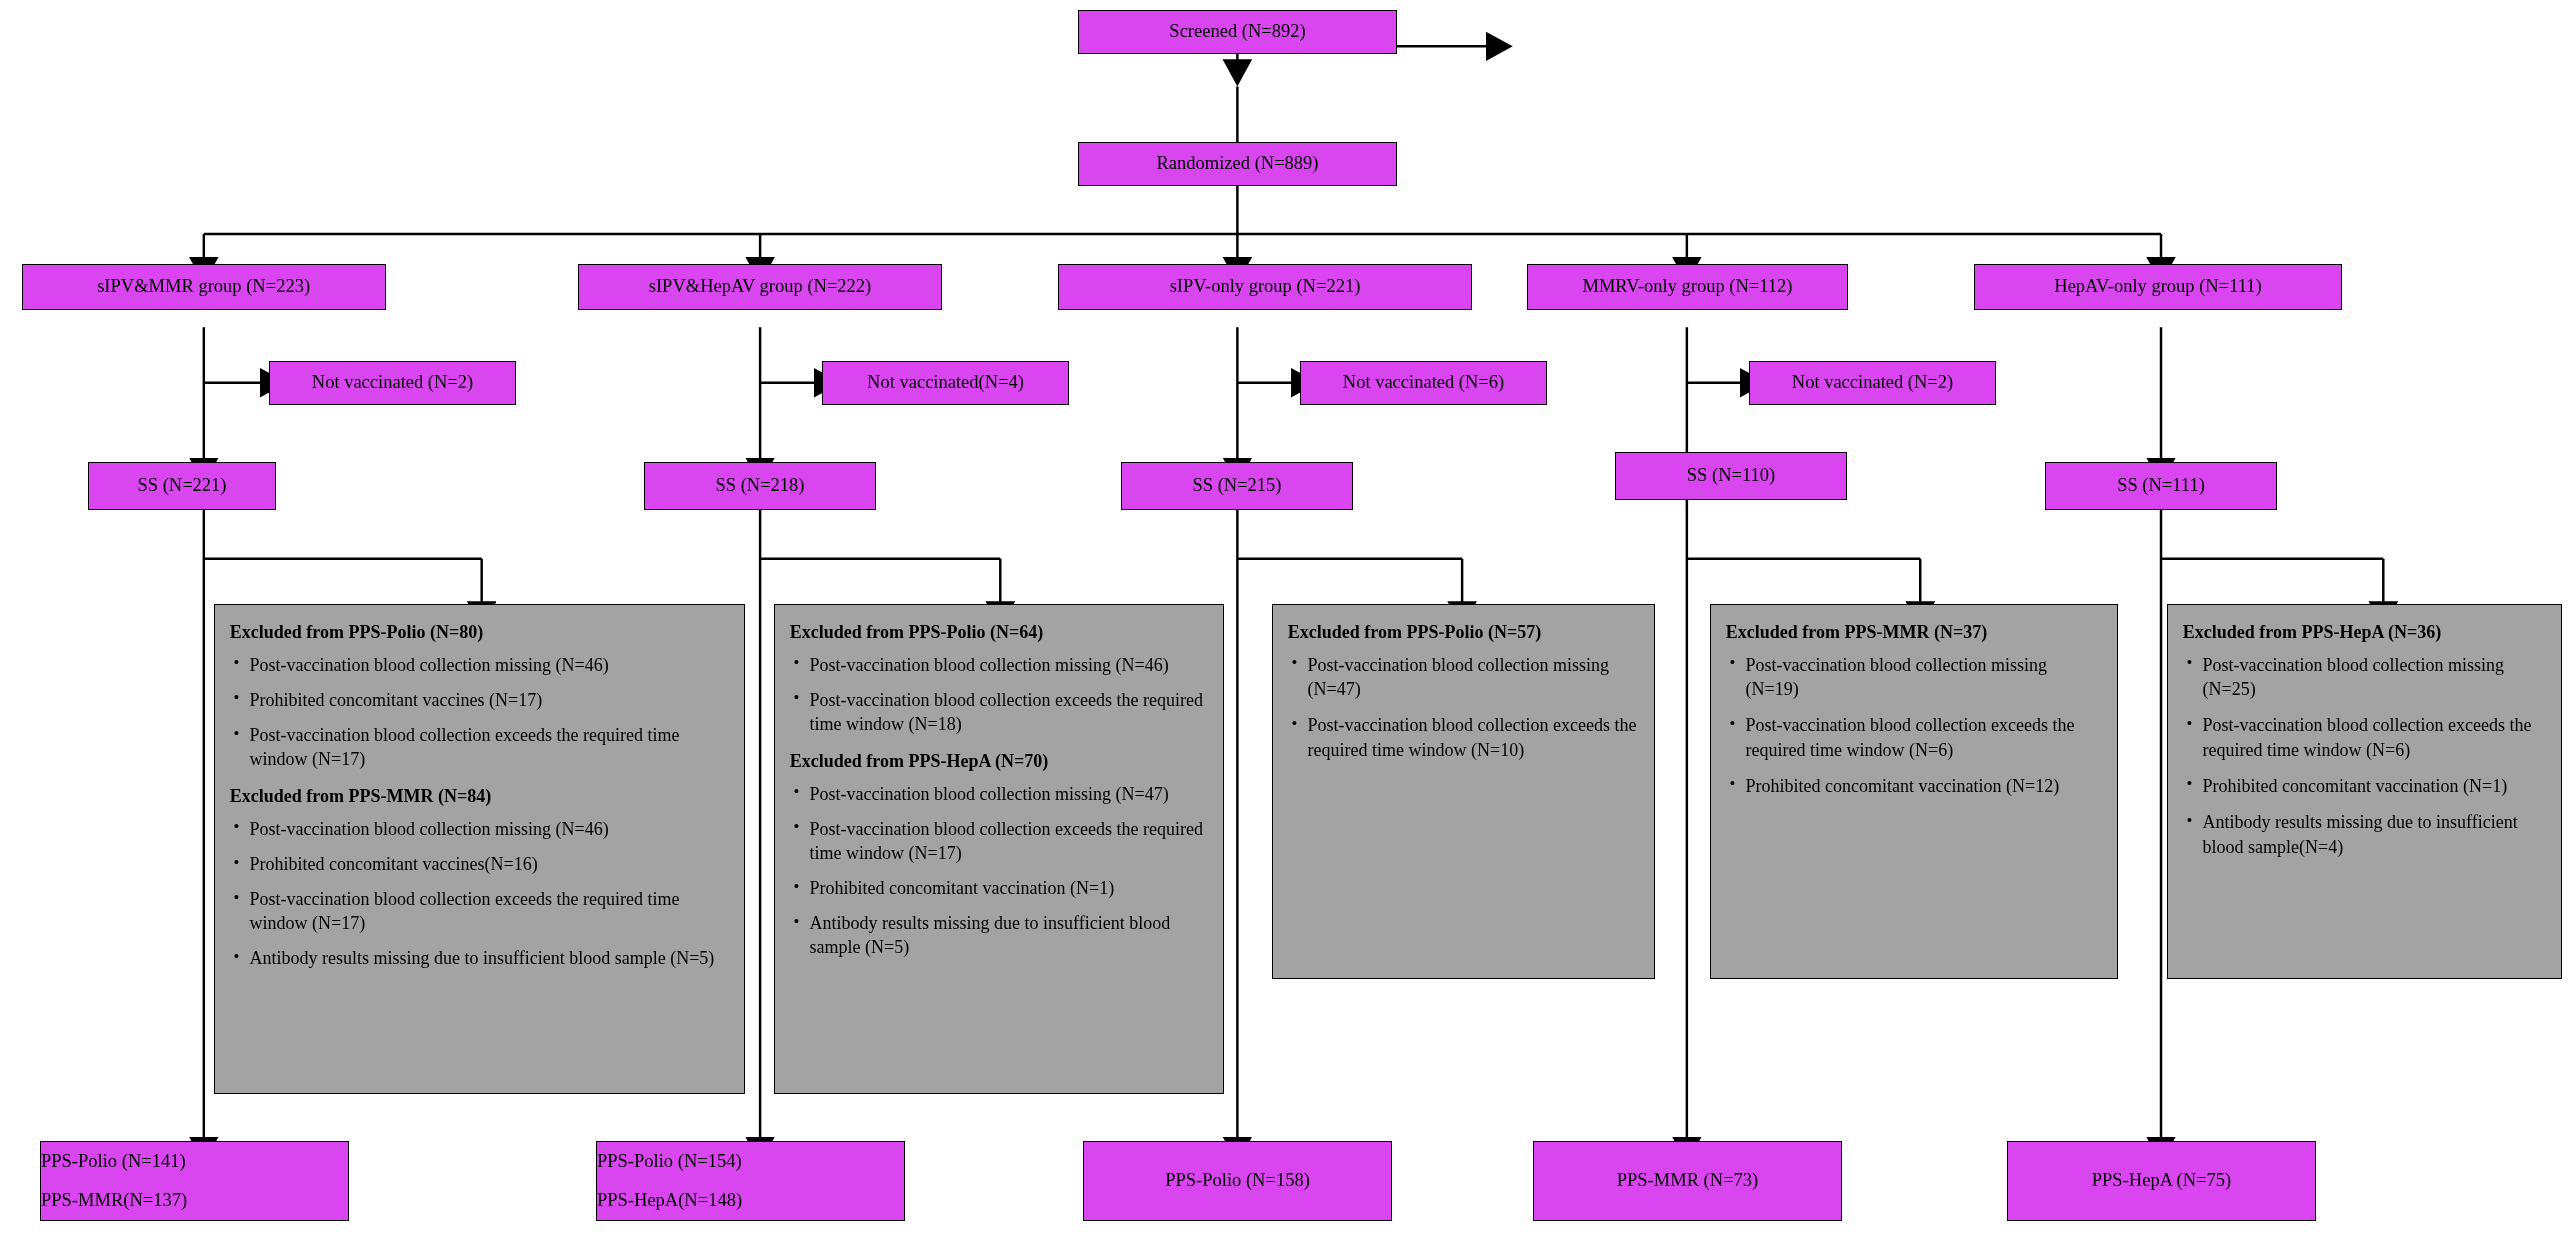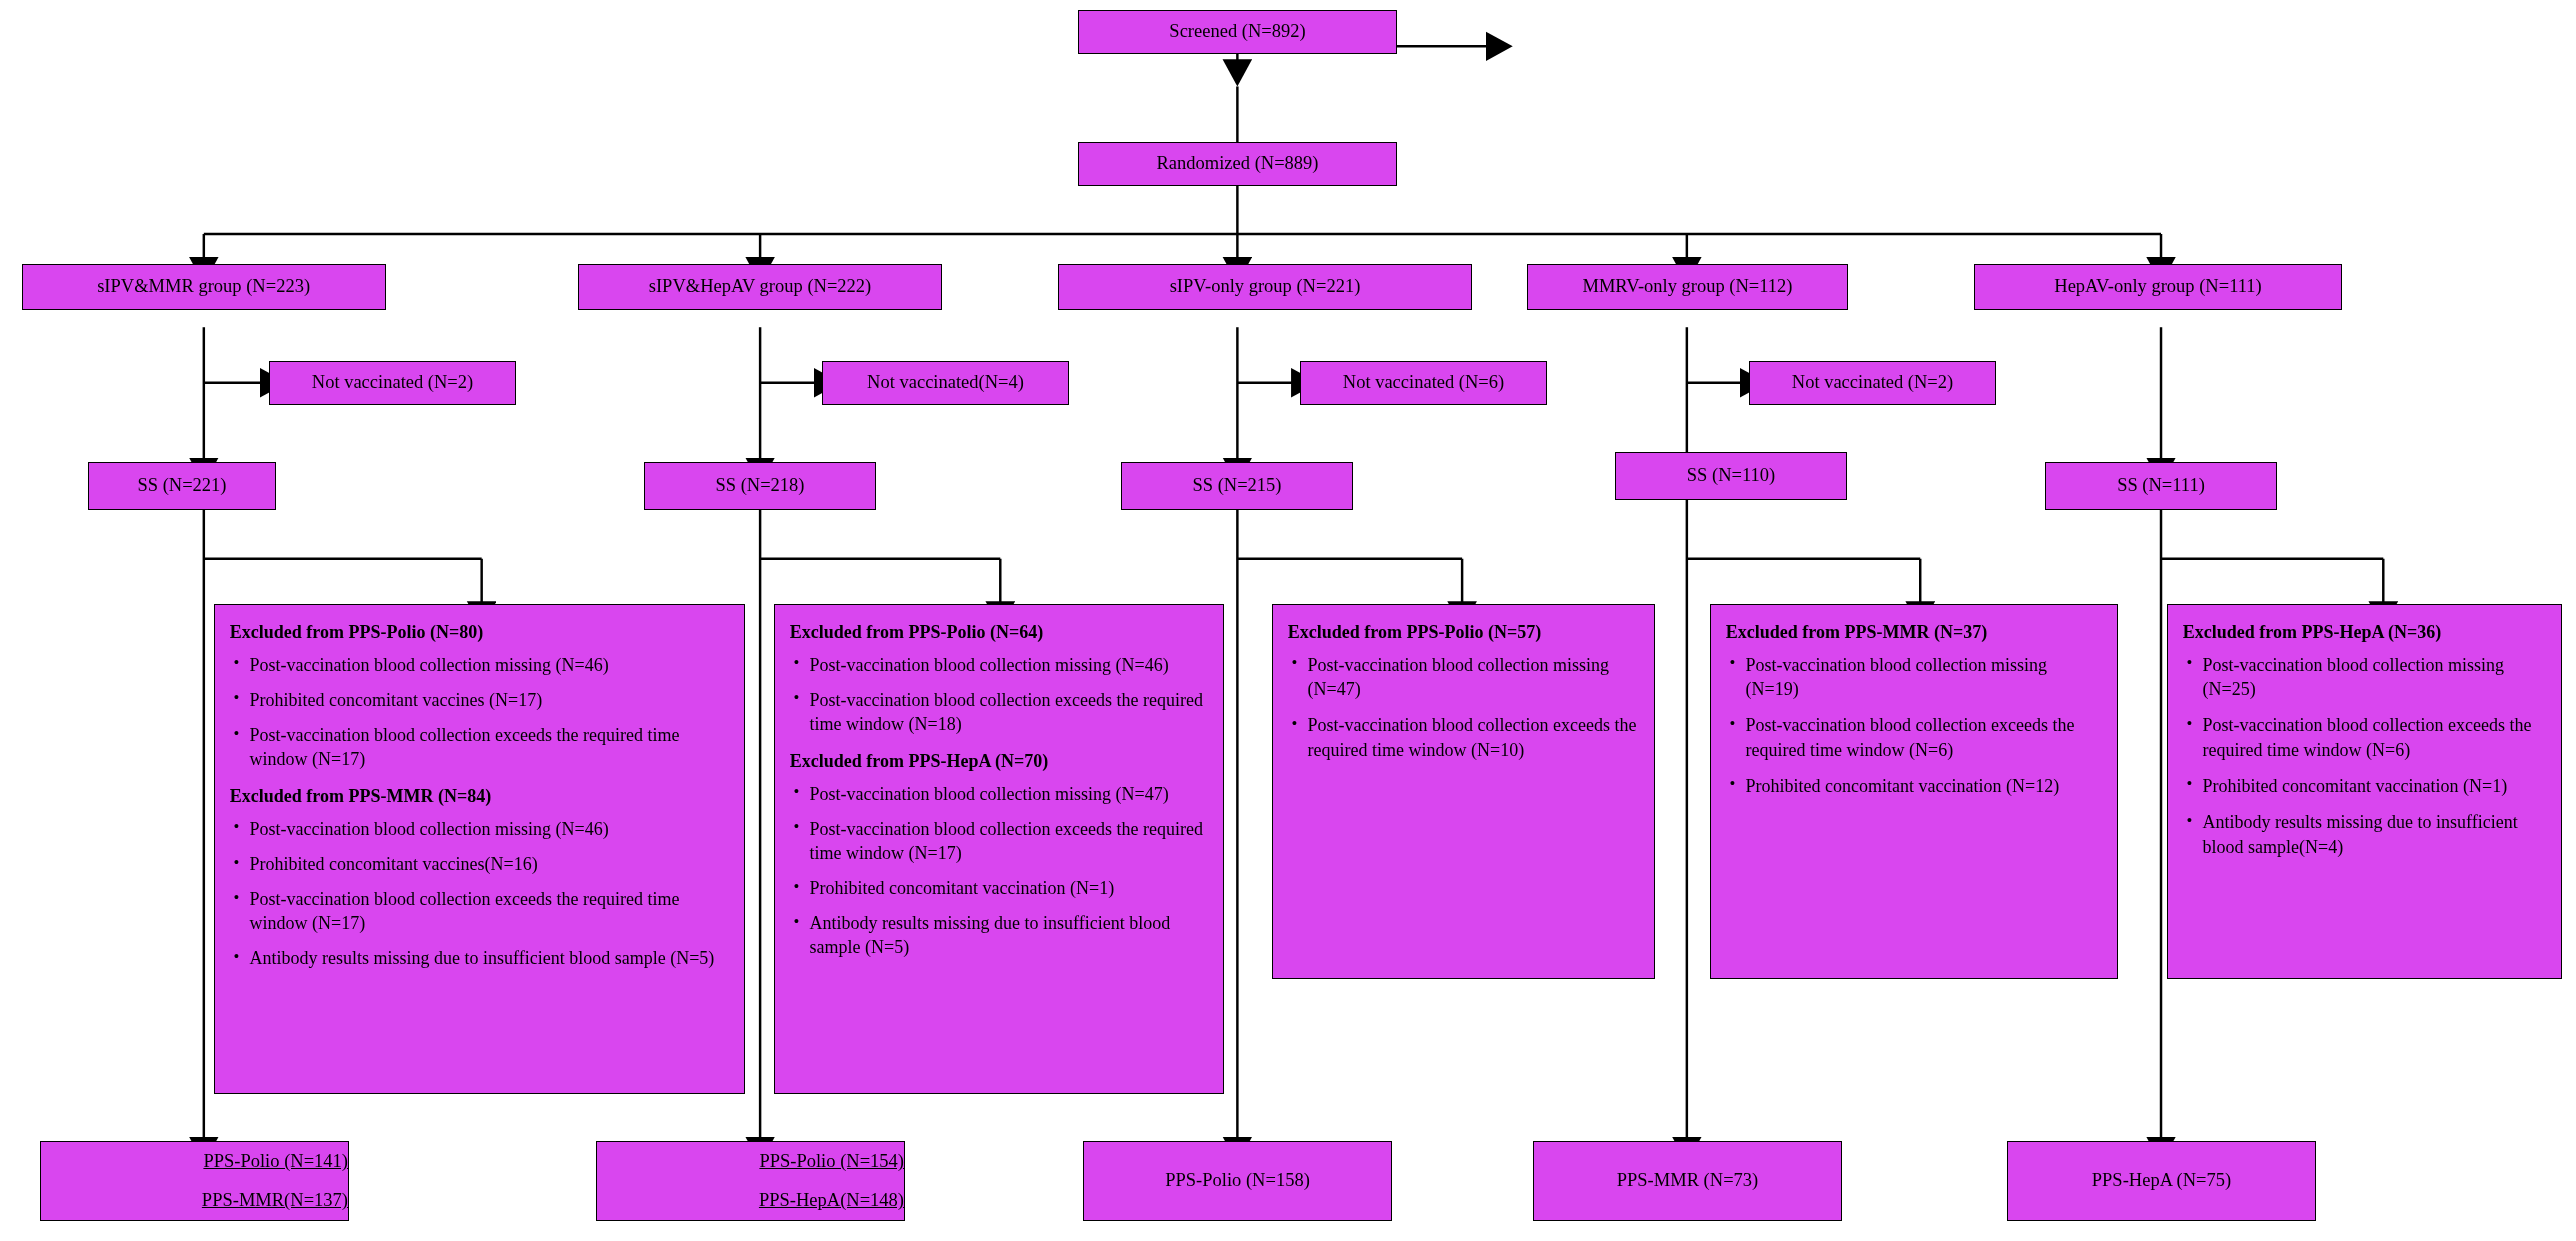--- a/index.html
+++ b/index.html
@@ -4,23 +4,23 @@
 <style>
   html,body{margin:0;padding:0;background:#ffffff;}
   body{width:2576px;height:1241px;overflow:hidden;
        font-family:"Liberation Serif","DejaVu Serif",serif;color:#000;}
   #stage{position:relative;width:2576px;height:1241px;background:#fff;}
   #wires{position:absolute;left:0;top:0;width:2576px;height:1241px;}
 
   .node{position:absolute;box-sizing:border-box;border:1.9px solid #000;background:#d946ef;}
   .node.center{display:flex;align-items:center;justify-content:center;text-align:center;}
   .node .cap{font-size:18.5px;line-height:1.25;white-space:nowrap;}
-  .node .cap2{font-size:18.5px;line-height:2.6;text-align:right;width:100%;text-decoration:underline;}
-
-  .exbox{position:absolute;box-sizing:border-box;border:1.9px solid #000;background:#d946ef;
+  .node .cap2{font-size:18.5px;line-height:2.6;text-align:left;width:100%;}
+
+  .exbox{position:absolute;box-sizing:border-box;border:1.9px solid #000;background:#a3a3a3;
          padding:12.3px 13.6px 8.6px 13.6px;}
   .exbox .hd{font-weight:bold;font-size:18px;line-height:1.3;margin:3.7px 0 8.6px 1.2px;}
   .exbox .hd.second{margin-top:13.6px;}
   .exbox ul{list-style:none;margin:0;padding:0;}
   .exbox li{position:relative;padding-left:21px;font-size:18px;line-height:1.34;
             margin-bottom:11px;}
   .exbox li:before{content:"\2022";position:absolute;left:5px;top:-0.6px;font-size:16.7px;}
   .exbox.wide li{margin-bottom:12.3px;}
 </style>
 </head>

